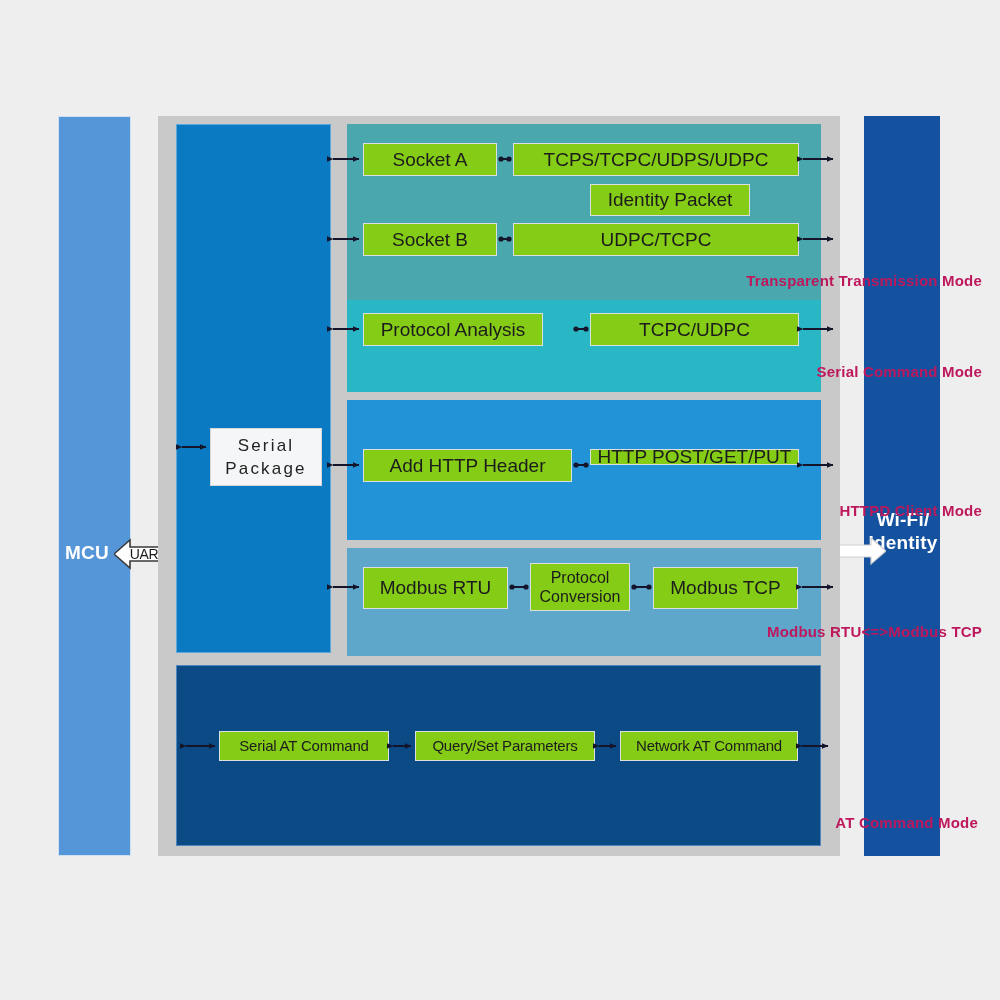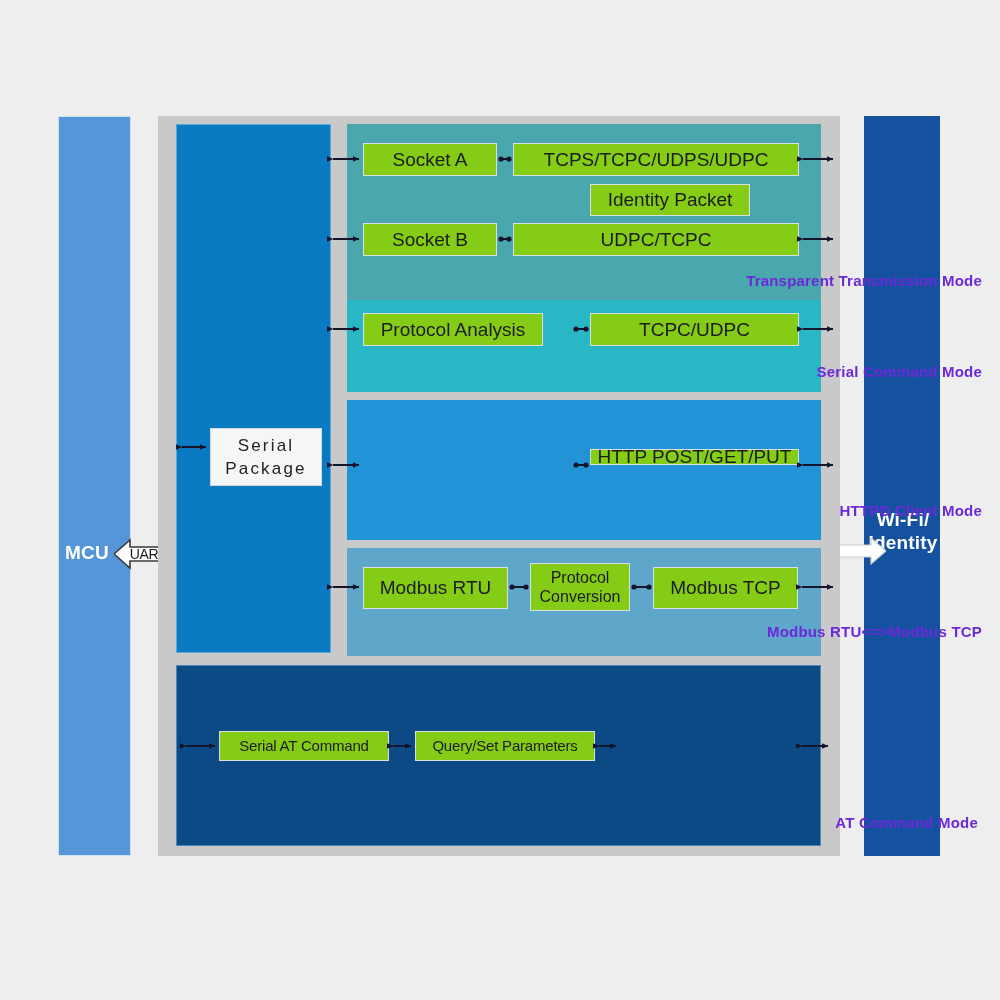--- a/index.html
+++ b/index.html
@@ -70,21 +70,21 @@
   
   .panel{position:absolute;box-sizing:border-box;}
   #panel-transparent{left:347px;top:124px;width:474px;height:176px;background:#4aa7ad;}
   #panel-serialcmd{left:347px;top:300px;width:474px;height:92px;background:#29b7c6;}
   #panel-httpd{left:347px;top:400px;width:474px;height:140px;background:#2293d6;}
   #panel-modbus{left:347px;top:548px;width:474px;height:108px;background:#5fa6cb;}
   #panel-at{left:176px;top:665px;width:645px;height:181px;background:#0c4a85;border:1px solid #4f86bd;}
 
   .mode-label{
     position:absolute;right:18px;
-    color:#6d28d9;font-weight:bold;font-size:15px;letter-spacing:.2px;
+    color:#be185d;font-weight:bold;font-size:15px;letter-spacing:.2px;
     white-space:nowrap;
     margin-left:8px;
   }
 
   
   .box{
     position:absolute;box-sizing:border-box;
     background:#84cc16;border:1px solid #dcdfe1;
     display:flex;align-items:center;justify-content:center;
     color:#1c1c1c;font-size:19px;line-height:20px;text-align:center;
@@ -134,33 +134,35 @@
   <div class="box" style="left:590px;top:184px;width:160px;height:32px;">Identity Packet</div>
   <div class="box" style="left:513px;top:223px;width:286px;height:33px;">UDPC/TCPC</div>
   <div class="mode-label" style="top:272px;">Transparent Transmission Mode</div>
 
   <div class="panel" id="panel-serialcmd"></div>
   <div class="box" style="left:363px;top:313px;width:180px;height:33px;">Protocol Analysis</div>
   <div class="box" style="left:590px;top:313px;width:209px;height:33px;">TCPC/UDPC</div>
   <div class="mode-label" style="top:363px;">Serial Command Mode</div>
 
   <div class="panel" id="panel-httpd"></div>
+  <div class="box" style="left:363px;top:449px;width:209px;height:33px;">Add HTTP Header</div>
   <div class="box" style="left:590px;top:449px;width:209px;height:16px;">HTTP POST/GET/PUT</div>
   <div class="mode-label" style="top:502px;">HTTPD Client Mode</div>
 
   <div class="panel" id="panel-modbus"></div>
   <div class="box" style="left:363px;top:567px;width:145px;height:42px;">Modbus RTU</div>
   <div class="box two-line" style="left:530px;top:563px;width:100px;height:48px;">Protocol
 Conversion</div>
   <div class="box" style="left:653px;top:567px;width:145px;height:42px;">Modbus TCP</div>
   <div class="mode-label" style="top:623px;">Modbus RTU&lt;=&gt;Modbus TCP</div>
 
   <div class="panel" id="panel-at"></div>
   <div class="box small" style="left:219px;top:731px;width:170px;height:30px;">Serial AT Command</div>
   <div class="box small" style="left:415px;top:731px;width:180px;height:30px;">Query/Set Parameters</div>
+  <div class="box small" style="left:620px;top:731px;width:178px;height:30px;">Network AT Command</div>
   <div class="mode-label" style="top:814px;right:22px;">AT Command Mode</div>
 
   <svg id="arrows">
     <defs>
       <marker id="ah" markerWidth="7" markerHeight="7" refX="6" refY="3.2" orient="auto" markerUnits="userSpaceOnUse">
         <path d="M0,0.4 L6.4,3.2 L0,6 z" fill="#14142b"></path>
       </marker>
       <marker id="dot" markerWidth="6" markerHeight="6" refX="3" refY="3" orient="auto" markerUnits="userSpaceOnUse">
         <circle cx="3" cy="3" r="2.6" fill="#14142b"></circle>
       </marker>

